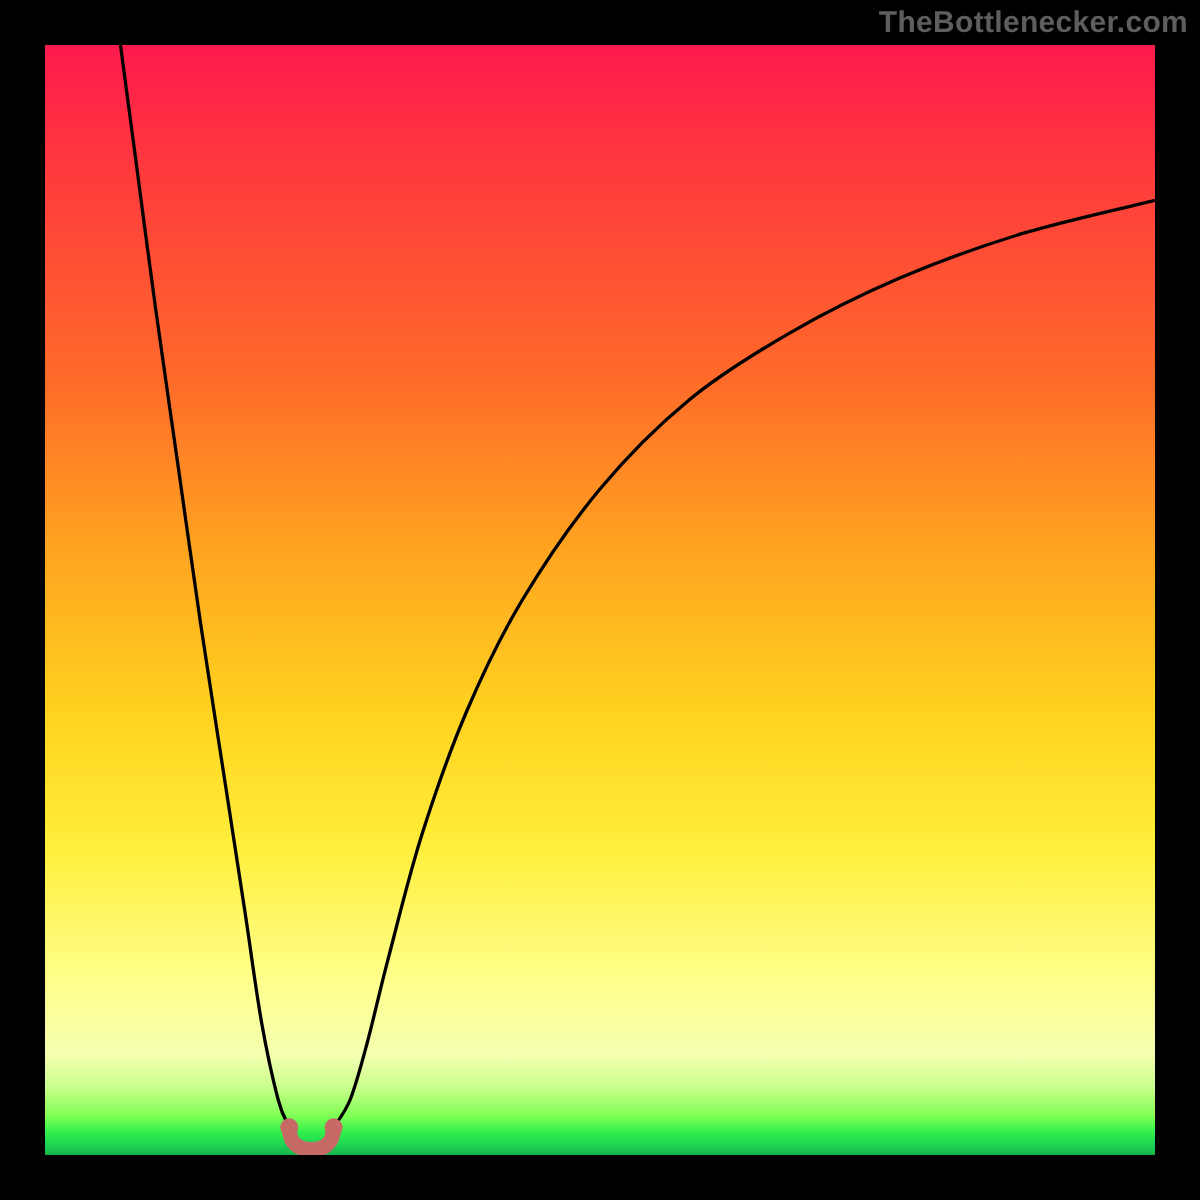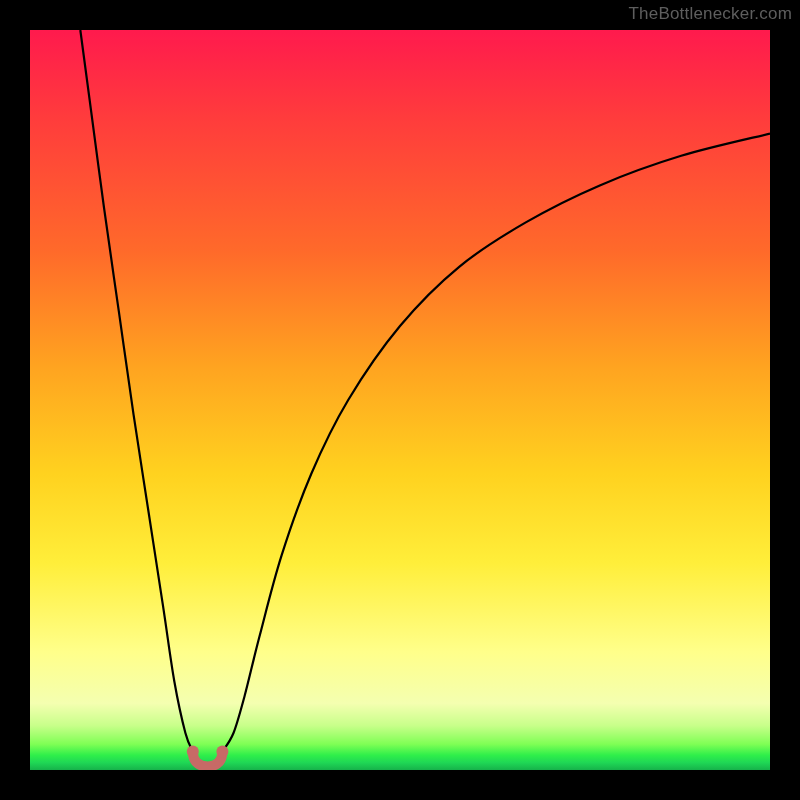--- a/index.html
+++ b/index.html
@@ -41,22 +41,22 @@
       #2fef4a 98%,
       #1fd755 99%,
       #16b24a 100%
     );
   }
   .watermark {
     position: absolute;
     top: 4px;
     right: 8px;
     color: #5e5e5e;
-    font-size: 17px;
-    font-weight: 400;
+    font-size: 20px;
+    font-weight: 700;
     letter-spacing: 0.2px;
     user-select: none;
   }
   svg.curve {
     position: absolute;
     top: 0;
     left: 0;
     width: 740px;
     height: 740px;
   }

